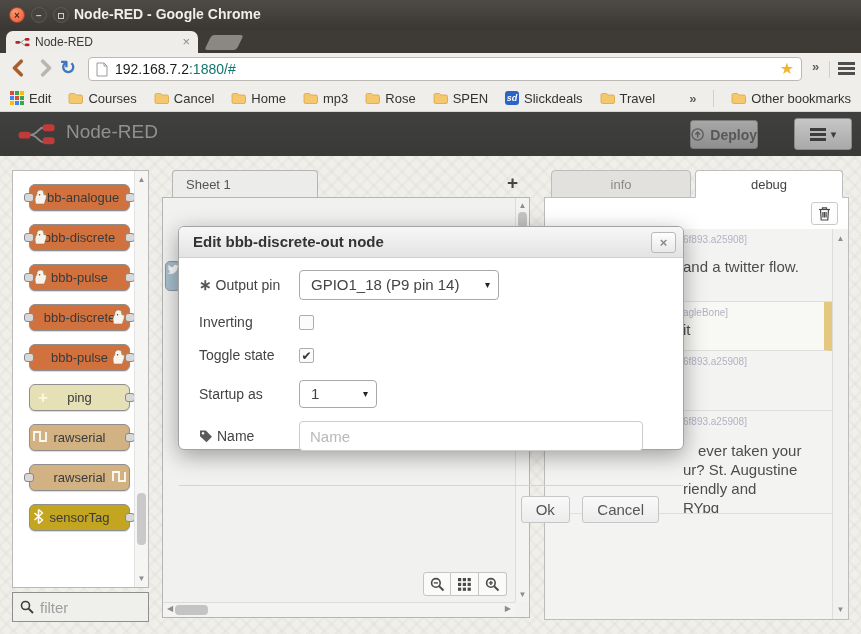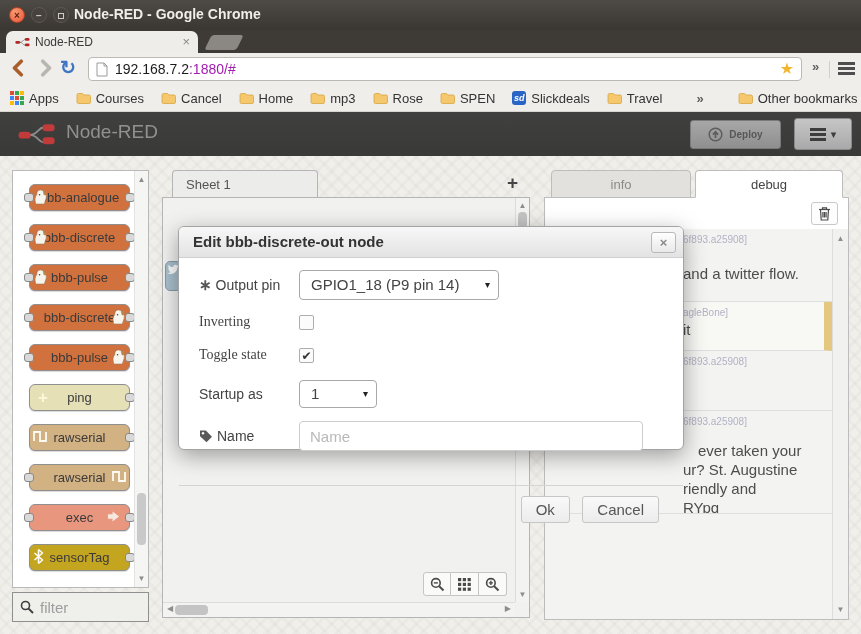--- a/index.html
+++ b/index.html
@@ -33,21 +33,21 @@
 
   
   #toolbar { position:absolute; left:0; top:53px; width:861px; height:32px; background:#f0eeeb; }
   .navbtn { position:absolute; top:6px; width:22px; height:20px; }
   #reload-icon { position:absolute; left:60px; top:3px; font-size:19px; font-weight:bold; color:#3f76c4; }
   #omnibox { position:absolute; left:88px; top:4px; width:714px; height:24px; background:#fff;
     border:1px solid #bcb9b4; border-radius:4px; }
   #omnibox .doc { position:absolute; left:7px; top:4px; }
   #omnibox .url { position:absolute; left:26px; top:0; line-height:22px; font-size:14px; }
   #omnibox .host { color:#1c1c1c; }
-  #omnibox .rest { color:#a21caf; }
+  #omnibox .rest { color:#0f766e; }
   #star-icon { position:absolute; right:7px; top:1px; font-size:16px; }
   #overflow-btn { position:absolute; left:812px; top:6px; font-size:13px; font-weight:bold; color:#5f5f5f; }
   .tb-divider { position:absolute; left:829px; top:8px; width:1px; height:17px; background:#d2cfca; }
   #menu-icon { position:absolute; left:838px; top:9px; width:17px; height:13px; }
   .bars, .bars::before, .bars::after { display:block; width:17px; height:3px; background:#4e4e4e; }
   .bars { position:relative; top:5px; }
   .bars::before { content:""; position:absolute; top:-5px; }
   .bars::after { content:""; position:absolute; top:5px; }
 
   
@@ -59,23 +59,23 @@
   .apps-grid i { display:block; }
   .sd-badge { width:14px; height:14px; border-radius:3px; background:#2a64c5; color:#fff;
     font-size:9px; font-style:italic; font-weight:bold; text-align:center; line-height:14px; }
   .bm-spacer { flex:1; }
   .bm-sep { width:1px; height:17px; background:#d2cfca; }
 
   
   #nr-header { position:absolute; left:0; top:112px; width:861px; height:44px;
     background:linear-gradient(#40403f,#393938); }
   #nr-title { position:absolute; left:66px; top:9px; font-size:19px; color:#919191; }
-  #deploy-btn { position:absolute; left:690px; top:8px; width:91px; height:29px;
+  #deploy-btn { position:absolute; left:690px; top:8px; width:68px; height:29px;
     background:linear-gradient(#a7a7a7,#8f8f8f); border:1px solid #7a7a7a; border-radius:3px;
-    color:#575757; font-size:10px; font-weight:bold; display:flex; align-items:center;
+    color:#575757; font-size:14px; font-weight:bold; display:flex; align-items:center;
     justify-content:center; gap:6px; }
   #header-menu-btn { position:absolute; left:794px; top:6px; width:58px; height:32px;
     background:linear-gradient(#c6c6c6,#a9a9a9); border:1px solid #8a8a8a; border-radius:3px;
     display:flex; align-items:center; justify-content:center; gap:5px; }
   .bars-dark, .bars-dark::before, .bars-dark::after { display:block; width:16px; height:3px; background:#3d3d3d; }
   .bars-dark { position:relative; }
   .bars-dark::before { content:""; position:absolute; top:-5px; }
   .bars-dark::after { content:""; position:absolute; top:5px; }
   .caret-dark { color:#3d3d3d; font-size:11px; }
 
@@ -144,38 +144,38 @@
   #sidebar-body { position:absolute; left:0; top:27px; right:0; bottom:0; background:#fff;
     border:1px solid #bdbdbd; }
   #trash-btn { position:absolute; right:10px; top:4px; width:27px; height:23px; background:#fdfdfd;
     border:1px solid #c9c9c9; border-radius:3px; display:flex; align-items:center; justify-content:center; }
   #msg-list { position:absolute; left:0; top:31px; right:16px; bottom:0; background:#f3f3f1; overflow:hidden; }
   #debug-scroll { position:absolute; right:0; top:31px; width:16px; bottom:0; background:#f1f1f0;
     border-left:1px solid #ddd; }
   .dmsg { position:relative; border-bottom:1px solid #dedede; padding-left:138px; overflow:hidden; }
   .dmsg .meta { font-size:10px; color:#b2b2c6; padding-top:5px; }
   .dmsg .body { font-size:15px; color:#4d4d4d; line-height:19px; }
-  #dmsg-0 { height:73px; } #dmsg-0 .body { margin-top:19px; }
+  #dmsg-0 { height:73px; } #dmsg-0 .body { margin-top:12px; }
   #dmsg-1 { height:49px; background:#f8f8f5; border-right:8px solid transparent; }
   #dmsg-1 .body { margin-top:2px; }
   #dmsg-2 { height:60px; } #dmsg-2 .body { margin-top:11px; }
   #dmsg-3 { height:103px; } #dmsg-3 .body { margin-top:14px; }
   .indent { padding-left:15px; }
 
   
   #dialog { position:absolute; left:178px; top:70px; width:506px; height:224px; background:#fff;
     border:1px solid #a3a3a3; border-radius:6px; box-shadow:0 6px 22px rgba(0,0,0,.35); z-index:10; }
   #dialog-title { height:31px; background:linear-gradient(#f7f7f7,#e3e3e3); border-bottom:1px solid #cfcfcf;
     border-radius:5px 5px 0 0; line-height:30px; padding-left:14px; font-size:15px; font-weight:bold; color:#333; }
   #dialog-close { position:absolute; right:7px; top:5px; width:25px; height:21px;
     background:linear-gradient(#fefefe,#e9e9e9); border:1px solid #b9b9b9; border-radius:3px;
     text-align:center; line-height:19px; font-size:13px; font-weight:bold; color:#8a8a8a; }
   #dialog-body { padding:12px 20px 0; }
   .frow { display:flex; align-items:center; margin-bottom:11px; height:30px; }
-  .frow.small { height:22px;font-family:Liberation Serif, serif; }
+  .frow.small { height:22px; }
   .frow .flabel { width:100px; font-size:14px; color:#444; display:flex; align-items:center; gap:4px; }
   .req { font-weight:bold; font-size:15px; color:#555; }
   .fselect { position:relative; height:30px; border:1px solid #a8a8a8; border-radius:4px; background:#fff;
     line-height:28px; padding:0 22px 0 11px; font-size:15px; color:#444; }
   .fselect .caret { position:absolute; right:8px; top:0; font-size:10px; color:#222; }
   #select-pin { width:200px; }
   #select-startup { width:78px; height:28px; line-height:26px; }
   .checkbox { width:15px; height:15px; border:1px solid #adadad; border-radius:2px; background:#fbfbfb;
     text-align:center; line-height:14px; font-size:12px; color:#333; }
   .checkbox span { visibility:hidden; }
@@ -251,21 +251,21 @@
       <i style="background:#dd4b39"></i>
         <i style="background:#34a853"></i>
         <i style="background:#fbbc05"></i>
       <i style="background:#4285f4"></i>
         <i style="background:#dd4b39"></i>
         <i style="background:#34a853"></i>
       <i style="background:#fbbc05"></i>
         <i style="background:#4285f4"></i>
         <i style="background:#34a853"></i>
     </span>
-      <span>Apps</span>
+      <span>Edit</span>
   </span>
   <span class="bm">
     <svg width="15" height="12" viewBox="0 0 15 12">
         <path d="M1 3 q0-1.5 1.5-1.5 h4 l1.5 1.5 h5 q1.5 0 1.5 1.5 v5.5 q0 1.5 -1.5 1.5 h-10.5 q-1.5 0 -1.5 -1.5 Z" fill="#f5c86e" stroke="#d8a63f" stroke-width="0.8"></path>
       </svg>
     <span>Courses</span>
   </span>
   <span class="bm">
     <svg width="15" height="12" viewBox="0 0 15 12">
         <path d="M1 3 q0-1.5 1.5-1.5 h4 l1.5 1.5 h5 q1.5 0 1.5 1.5 v5.5 q0 1.5 -1.5 1.5 h-10.5 q-1.5 0 -1.5 -1.5 Z" fill="#f5c86e" stroke="#d8a63f" stroke-width="0.8"></path>
@@ -415,28 +415,20 @@
       </div>
 
       <div class="nr-node" style="background-color: rgb(210, 177, 131);">
         <span class="port pl"></span>
         <span>rawserial</span>
         <span class="nicon ir"><svg width="14" height="12" viewBox="0 0 14 12">
               <path d="M1 10.5 V1.5 H7 V10.5 H13 V1.5" stroke="#fcfbf4" stroke-width="1.8" fill="none"></path>
             </svg></span>
       </div>
 
-      <div class="nr-node" style="background-color: rgb(232, 150, 126);">
-        <span class="port pl"></span>
-        <span>exec</span>
-        <span class="nicon ir" style="right:8px"><svg width="15" height="13" viewBox="0 0 16 14">
-              <path d="M2 4.5 H7 V1.5 L14 7 L7 12.5 V9.5 H2 Z" fill="#f6ece4" opacity="0.95"></path>
-            </svg></span>
-        <span class="port pr"></span>
-      </div>
 
       <div class="nr-node" style="background-color: rgb(196, 165, 31);">
         <span class="nicon il"><svg width="11" height="16" viewBox="0 0 10 16">
               <path d="M5 1 V15 M5 1 L9 4.5 L1 11.5 M5 15 L9 11.5 L1 4.5" stroke="#fff" stroke-width="1.5" fill="none" stroke-linejoin="round"></path>
             </svg></span>
         <span>sensorTag</span>
         <span class="port pr"></span>
       </div>
     </div>
 

